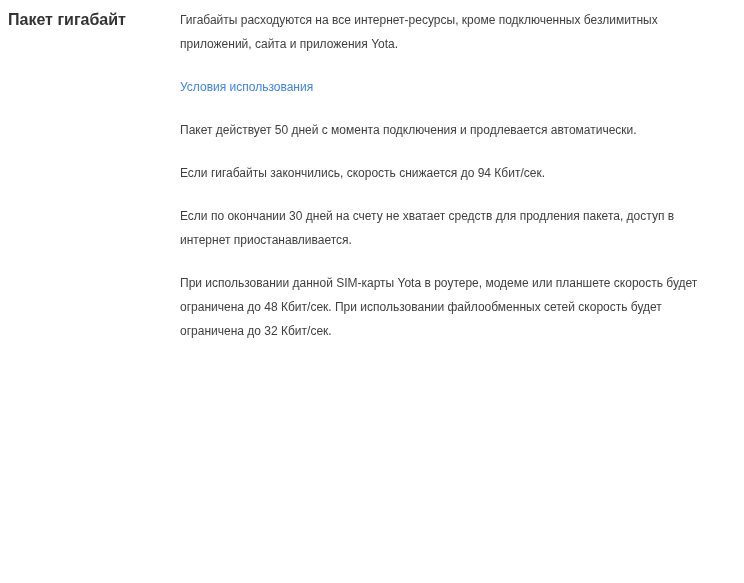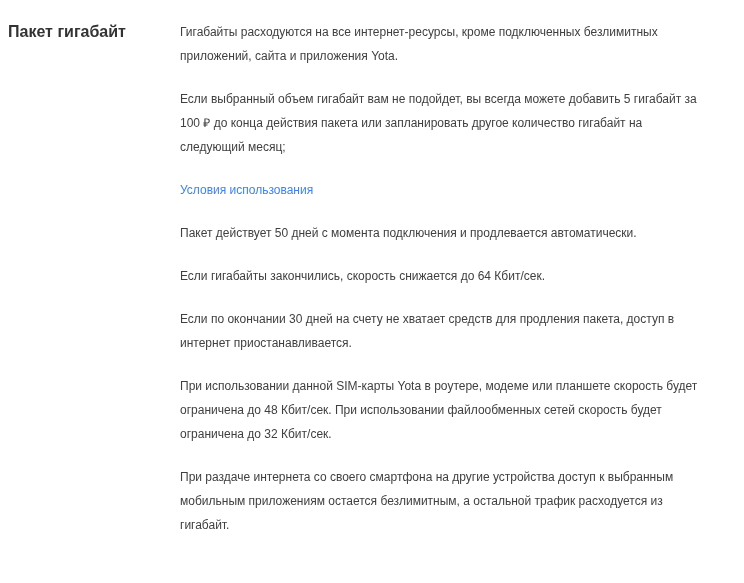--- a/index.html
+++ b/index.html
@@ -10,21 +10,21 @@
   }
   body {
     width: 744px;
     height: 583px;
     font-family: "Liberation Sans", sans-serif;
     overflow: hidden;
   }
   .faq-row {
     display: flex;
     align-items: flex-start;
-    padding: 20px 36px 0 8px;
+    padding: 8px 36px 0 8px;
   }
   .col-left {
     width: 172px;
     flex: 0 0 172px;
   }
   .section-title {
     margin: 0;
     font-size: 16px;
     line-height: 24px;
     font-weight: 700;
@@ -49,21 +49,19 @@
 </style>
 </head>
 <body>
 
 <div class="faq-row">
   <div class="col-left">
     <h3 class="section-title">Пакет гигабайт</h3>
   </div>
   <div class="col-right">
     <p>Гигабайты расходуются на все интернет-ресурсы, кроме подключенных безлимитных приложений, сайта и приложения Yota.</p>
-    <p>Если выбранный объем гигабайт вам не подойдет, вы всегда можете добавить 5 гигабайт за 100 ₽ до конца действия пакета или запланировать другое количество гигабайт на следующий месяц;</p>
     <p class="subheading">Условия использования</p>
     <p>Пакет действует 50 дней с момента подключения и продлевается автоматически.</p>
-    <p>Если гигабайты закончились, скорость снижается до 64 Кбит/сек.</p>
+    <p>Если гигабайты закончились, скорость снижается до 94 Кбит/сек.</p>
     <p>Если по окончании 30 дней на счету не хватает средств для продления пакета, доступ в интернет приостанавливается.</p>
     <p>При использовании данной SIM-карты Yota в роутере, модеме или планшете скорость будет ограничена до 48 Кбит/сек. При использовании файлообменных сетей скорость будет ограничена до 32 Кбит/сек.</p>
-    <p>При раздаче интернета со своего смартфона на другие устройства доступ к выбранным мобильным приложениям остается безлимитным, а остальной трафик расходуется из гигабайт.</p>
   </div>
 </div>
 
 </body></html>

